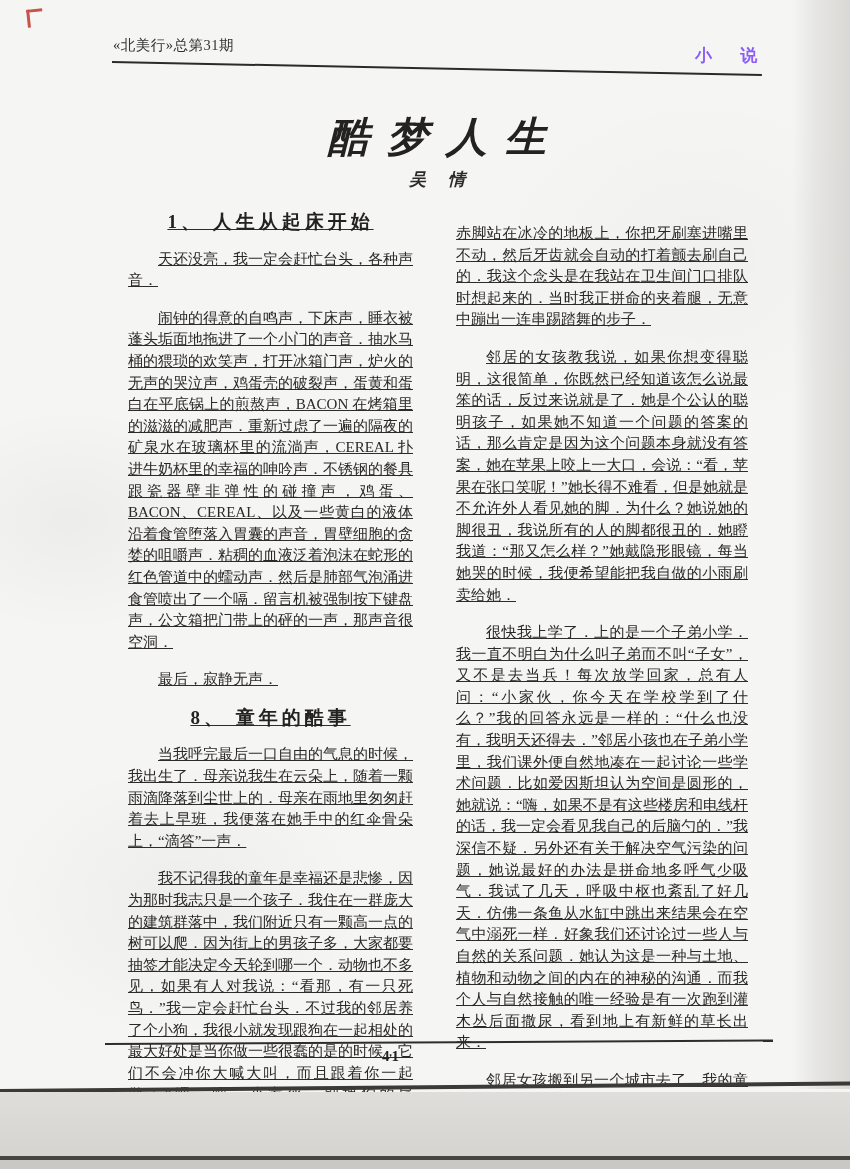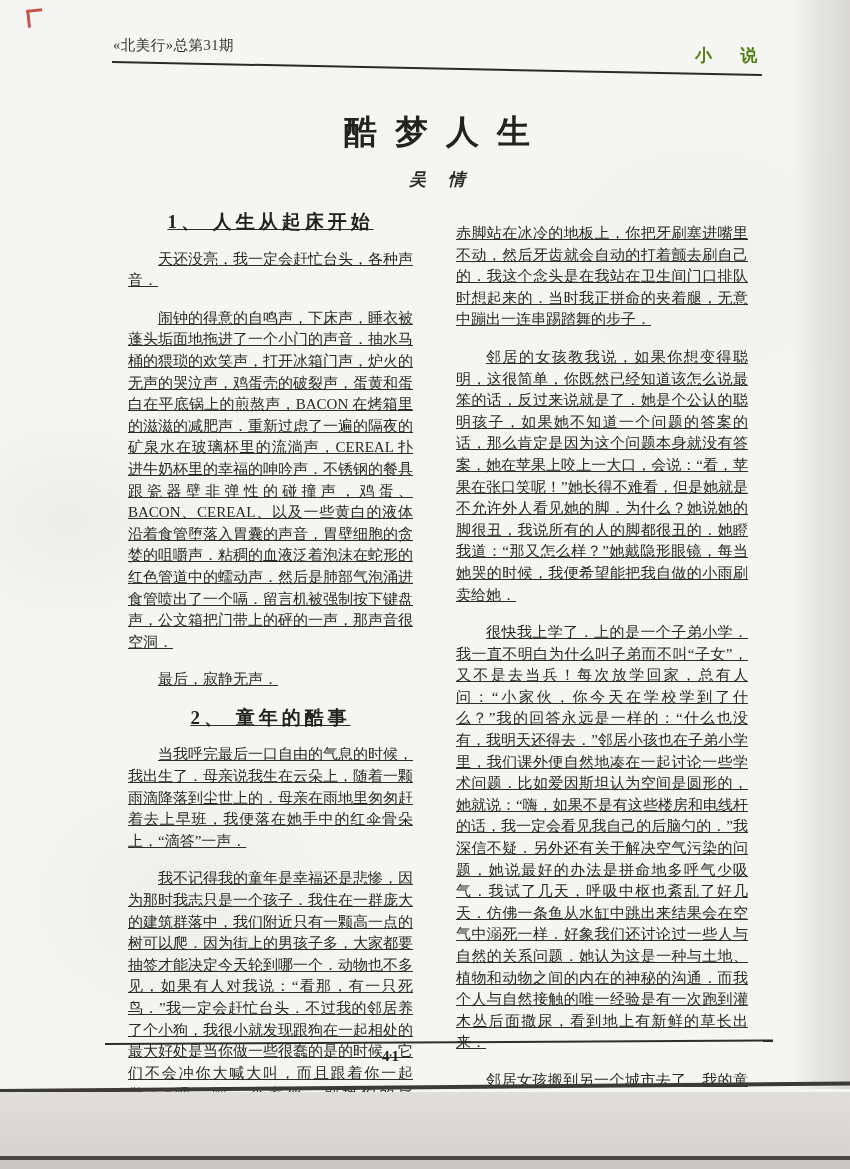--- a/index.html
+++ b/index.html
@@ -19,31 +19,31 @@
     position:absolute; left:27px; top:9px; width:13px; height:15px;
     border-left:3px solid #c0392e; border-top:3px solid #c0392e;
     transform:rotate(-6deg); opacity:0.85;
   }
   .journal-issue {
     position:absolute; left:113px; top:36px;
     font-size:14.5px; font-weight:normal; letter-spacing:0.5px; color:#35332f;
   }
   .section-label {
     position:absolute; left:695px; top:44px;
-    font-size:17px; font-weight:bold; letter-spacing:12px; color:#4d7c0f;
+    font-size:17px; font-weight:bold; letter-spacing:12px; color:#8b5cf6;
     white-space:nowrap;
   }
   .header-rule {
     position:absolute; left:112px; top:61px; width:650px; height:2px;
     background:#2c2a27; transform:rotate(1.15deg); transform-origin:left center;
   }
   .article-title {
     position:absolute; left:112px; top:110px; width:650px;
-    text-align:center; font-size:33px; font-weight:bold;
-    letter-spacing:18px; text-indent:18px; color:#242220;
+    text-align:center; font-size:41px; font-weight:bold;
+    letter-spacing:18px; text-indent:18px; color:#242220;font-style:italic;
   }
   .article-author {
     position:absolute; left:112px; top:168px; width:650px;
     text-align:center; font-size:17px; font-weight:bold; font-style:italic;
     letter-spacing:9px; text-indent:9px; color:#2c2a27;
   }
   .columns {
     position:absolute; left:112px; top:207px; width:652px;
     display:flex; gap:11px;text-decoration:underline;
   }
@@ -98,21 +98,21 @@
 
 <div class="article-title">酷梦人生</div>
 <div class="article-author">吴 情</div>
 
 <div class="columns">
   <div class="col col-left">
     <div class="sec-heading">1、 人生从起床开始</div>
     <p class="indent">天还没亮，我一定会赶忙台头，各种声音．</p>
     <p class="indent">闹钟的得意的自鸣声，下床声，睡衣被蓬头垢面地拖进了一个小门的声音．抽水马桶的猥琐的欢笑声，打开冰箱门声，炉火的无声的哭泣声，鸡蛋壳的破裂声，蛋黄和蛋白在平底锅上的煎熬声，BACON 在烤箱里的滋滋的减肥声．重新过虑了一遍的隔夜的矿泉水在玻璃杯里的流淌声，CEREAL 扑进牛奶杯里的幸福的呻吟声．不锈钢的餐具跟瓷器壁非弹性的碰撞声，鸡蛋、BACON、CEREAL、以及一些黄白的液体沿着食管堕落入胃囊的声音，胃壁细胞的贪婪的咀嚼声．粘稠的血液泛着泡沫在蛇形的红色管道中的蠕动声．然后是肺部气泡涌进食管喷出了一个嗝．留言机被强制按下键盘声，公文箱把门带上的砰的一声，那声音很空洞．</p>
     <p class="indent">最后，寂静无声．</p>
-    <div class="sec-heading second">2、 童年的酷事</div>
+    <div class="sec-heading second">8、 童年的酷事</div>
     <p class="indent">当我呼完最后一口自由的气息的时候，我出生了．母亲说我生在云朵上，随着一颗雨滴降落到尘世上的．母亲在雨地里匆匆赶着去上早班，我便落在她手中的红伞骨朵上，“滴答”一声．</p>
     <p class="indent">我不记得我的童年是幸福还是悲惨，因为那时我志只是一个孩子．我住在一群庞大的建筑群落中，我们附近只有一颗高一点的树可以爬．因为街上的男孩子多，大家都要抽签才能决定今天轮到哪一个．动物也不多见，如果有人对我说：“看那，有一只死鸟．”我一定会赶忙台头．不过我的邻居养了个小狗，我很小就发现跟狗在一起相处的最大好处是当你做一些很蠢的是的时候，它们不会冲你大喊大叫，而且跟着你一起做：“喂，喂，小家伙，别拽狗的尾巴．”“我没拽，阿姨，我只是用手握着，是小狗自己在使劲往前拽．”</p>
     <p class="indent">我小时候据说并不聪明，我曾有过的唯一带点创造性的想法，就是冬天的时候，你早晨起来</p>
   </div>
   <div class="col col-right">
     <p>赤脚站在冰冷的地板上，你把牙刷塞进嘴里不动，然后牙齿就会自动的打着颤去刷自己的．我这个念头是在我站在卫生间门口排队时想起来的．当时我正拼命的夹着腿，无意中蹦出一连串踢踏舞的步子．</p>
     <p class="indent">邻居的女孩教我说，如果你想变得聪明，这很简单，你既然已经知道该怎么说最笨的话，反过来说就是了．她是个公认的聪明孩子，如果她不知道一个问题的答案的话，那么肯定是因为这个问题本身就没有答案，她在苹果上咬上一大口，会说：“看，苹果在张口笑呢！”她长得不难看，但是她就是不允许外人看见她的脚．为什么？她说她的脚很丑，我说所有的人的脚都很丑的．她瞪我道：“那又怎么样？”她戴隐形眼镜，每当她哭的时候，我便希望能把我自做的小雨刷卖给她．</p>
     <p class="indent">很快我上学了．上的是一个子弟小学．我一直不明白为什么叫子弟而不叫“子女”，又不是去当兵！每次放学回家，总有人问：“小家伙，你今天在学校学到了什么？”我的回答永远是一样的：“什么也没有，我明天还得去．”邻居小孩也在子弟小学里，我们课外便自然地凑在一起讨论一些学术问题．比如爱因斯坦认为空间是圆形的，她就说：“嗨，如果不是有这些楼房和电线杆的话，我一定会看见我自己的后脑勺的．”我深信不疑．另外还有关于解决空气污染的问题，她说最好的办法是拼命地多呼气少吸气．我试了几天，呼吸中枢也紊乱了好几天．仿佛一条鱼从水缸中跳出来结果会在空气中溺死一样．好象我们还讨论过一些人与自然的关系问题．她认为这是一种与土地、植物和动物之间的内在的神秘的沟通．而我个人与自然接触的唯一经验是有一次跑到灌木丛后面撒尿，看到地上有新鲜的草长出来．</p>
     <p class="indent">邻居女孩搬到另一个城市去了．我的童男仍旧在继续．这时，电视出现了．我很快就发现在电视里不管什么人做什么事都比你现在在做的事要有趣得多．于是，我常常放下手中 的事</p>
   </div>

